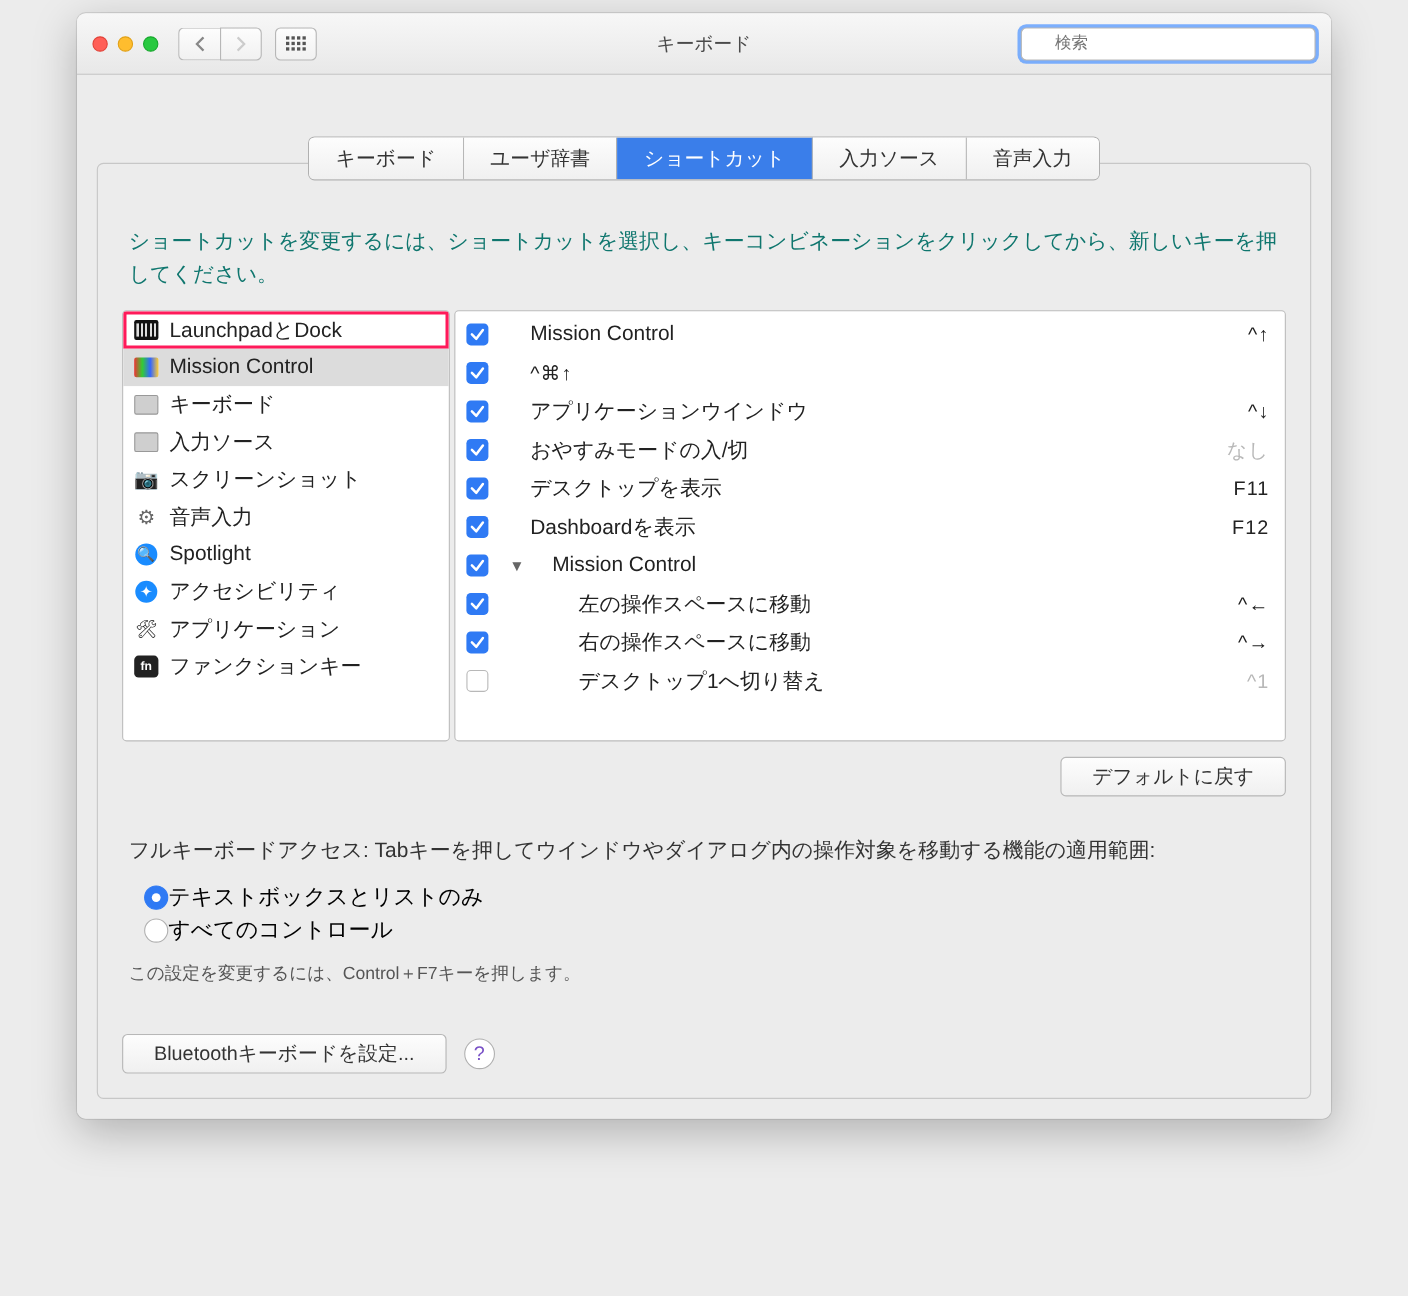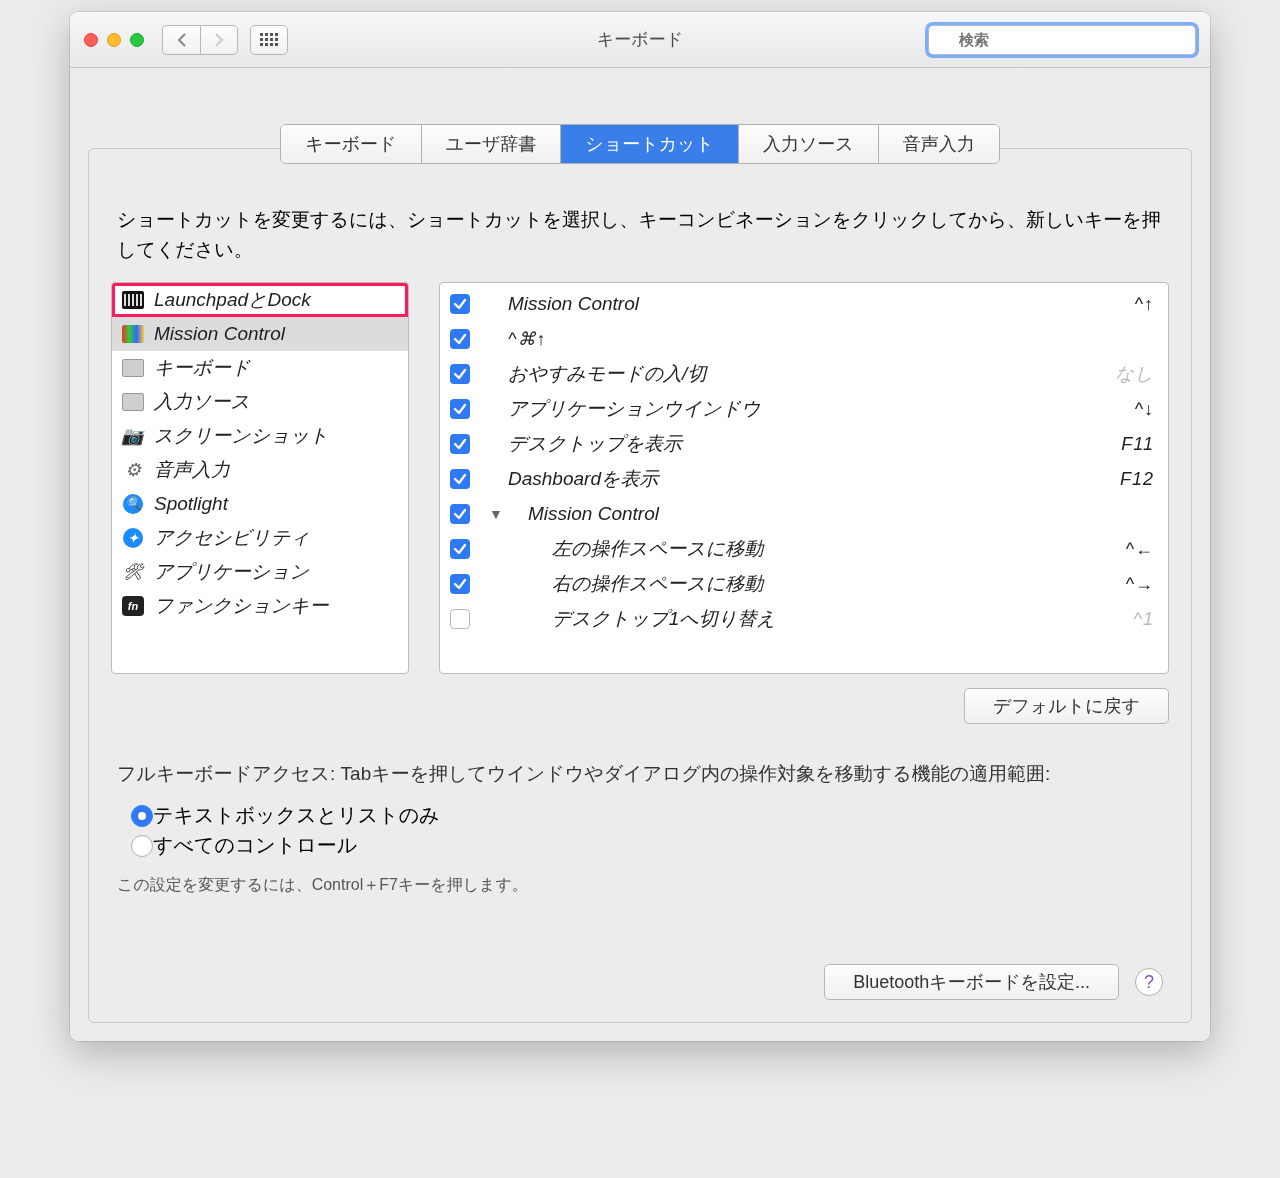--- a/index.html
+++ b/index.html
@@ -57,21 +57,20 @@
   .search-wrap { margin-left: auto; }
   .search-field {
     width: 268px; height: 30px;
     border: 1px solid #b7b7b7; border-radius: 5px;
     padding: 0 8px 0 30px;
     font-size: 15px; color: #be185d;
     background: #fff;
     box-shadow: 0 0 0 3px rgba(94,158,255,0.8);
     outline: none;
     position: relative;
-    font-weight: bold;
   }
   .search-wrap { position: relative; }
   .search-icon {
     position: absolute; left: 8px; top: 50%; transform: translateY(-50%);
     color: #888; font-size: 15px;
   }
 
   .content { padding: 24px 18px 18px; background: #ececec; }
 
   .tabs {
@@ -87,23 +86,23 @@
     cursor: default;
   }
   .tab:last-child { border-right: none; }
   .tab.active { background: #3a7eea; color: #fff; }
 
   .pane-wrap {
     border: 1px solid #c7c7c7; border-radius: 6px; background: #ececec;
     margin-top: -16px; padding: 36px 22px 22px;
   }
 
-  .instr { font-size: 19px; color: #000000; line-height: 1.6; margin: 20px 6px 16px; }
-
-  .columns { display: flex; gap: 30px; font-style: italic; }
+  .instr { font-size: 19px; color: #0f766e; line-height: 1.6; margin: 20px 6px 16px; }
+
+  .columns { display: flex; gap: 4px; }
   .col {
     background: #fff; border: 1px solid #bcbcbc; border-radius: 4px;
     height: 392px; overflow: hidden;
   }
   .col.left { width: 298px; }
   .col.right { flex: 1; }
 
   .cat-row {
     display: flex; align-items: center; gap: 10px;
     padding: 4px 10px; font-size: 19px; color: #222;
@@ -143,21 +142,21 @@
   .fk-text { font-size: 19px; color: #333; margin: 36px 6px 14px; line-height: 1.5; }
   .radio-row { display: flex; align-items: center; gap: 0; margin: 3px 6px 3px 20px; font-size: 20px; }
   .radio {
     width: 22px; height: 22px; border-radius: 50%; border: 1px solid #b0b0b0;
     display: flex; align-items: center; justify-content: center; background: #fff;
   }
   .radio.on { background: #2f7af4; border-color: #2f7af4; }
   .radio.on::after { content: ""; width: 8px; height: 8px; background: #fff; border-radius: 50%; }
   .hint { font-size: 16px; color: #555; margin: 16px 6px 0; }
 
-  .footer { display: flex; align-items: center; justify-content: flex-end; gap: 16px; margin-top: 68px; padding-right: 6px; }
+  .footer { display: flex; align-items: center; justify-content: flex-start; gap: 16px; margin-top: 44px; padding-right: 6px; }
   .help {
     width: 28px; height: 28px; border-radius: 50%; border: 1.5px solid #b0b0b0;
     display: flex; align-items: center; justify-content: center; color: #7a52c7; font-size: 18px; background: #fff;
   }
 
   
   .ico-tile { width:22px; height:18px; border-radius:2px; display:inline-block; }
   .ico-launchpad { background:#111; position:relative; }
   .ico-launchpad::after{content:"";position:absolute;inset:3px 2px;background:
     repeating-linear-gradient(90deg,#ddd 0 2px,transparent 2px 4px);}
@@ -321,32 +320,32 @@
                 <span class="sc-disc"></span>
                 <span class="sc-key">^⌘↑</span>
               </div>
               <div class="sc-row">
                 <span class="sc-chk on">
                   <svg viewBox="0 0 14 14">
                     <path d="M2 7 L6 11 L12 3" stroke="#fff" stroke-width="2.3" fill="none" stroke-linecap="round" stroke-linejoin="round"></path>
                   </svg>
                 </span>
                 <span class="sc-disc"></span>
+                <span class="sc-label">アプリケーションウインドウ</span>
+                <span class="sc-key">^↓</span>
+              </div>
+              <div class="sc-row">
+                <span class="sc-chk on">
+                  <svg viewBox="0 0 14 14">
+                    <path d="M2 7 L6 11 L12 3" stroke="#fff" stroke-width="2.3" fill="none" stroke-linecap="round" stroke-linejoin="round"></path>
+                  </svg>
+                </span>
+                <span class="sc-disc"></span>
                 <span class="sc-label">おやすみモードの入/切</span>
                 <span class="sc-key dim">なし</span>
-              </div>
-              <div class="sc-row">
-                <span class="sc-chk on">
-                  <svg viewBox="0 0 14 14">
-                    <path d="M2 7 L6 11 L12 3" stroke="#fff" stroke-width="2.3" fill="none" stroke-linecap="round" stroke-linejoin="round"></path>
-                  </svg>
-                </span>
-                <span class="sc-disc"></span>
-                <span class="sc-label">アプリケーションウインドウ</span>
-                <span class="sc-key">^↓</span>
               </div>
               <div class="sc-row">
                 <span class="sc-chk on">
                   <svg viewBox="0 0 14 14">
                     <path d="M2 7 L6 11 L12 3" stroke="#fff" stroke-width="2.3" fill="none" stroke-linecap="round" stroke-linejoin="round"></path>
                   </svg>
                 </span>
                 <span class="sc-disc"></span>
                 <span class="sc-label">デスクトップを表示</span>
                 <span class="sc-key">F11</span>

